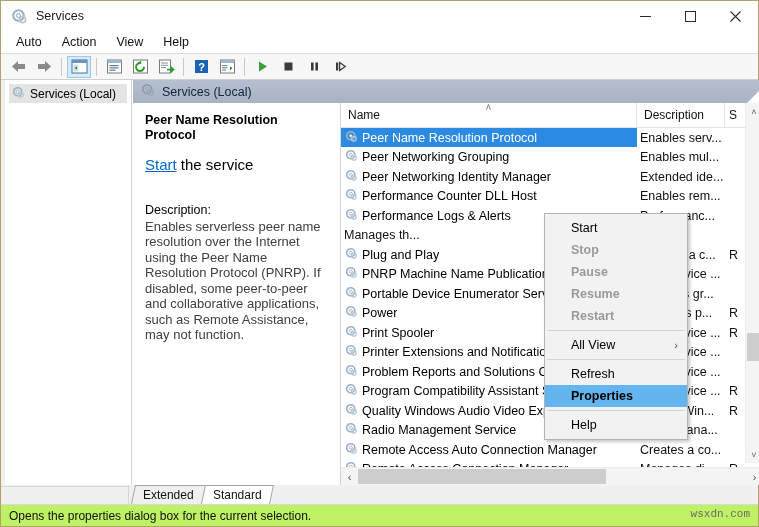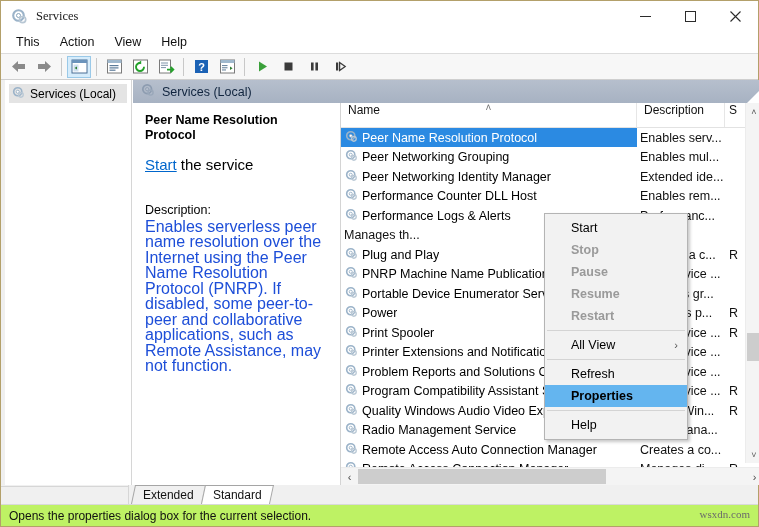--- a/index.html
+++ b/index.html
@@ -41,21 +41,20 @@
   .titlebar-icon {
     margin-left: 10px;
     width: 17px; height: 17px;
     flex: none;
   }
   .titlebar-title {
     margin-left: 8px;
     font-size: 12.5px;
     color: #1a1a1a;
     white-space: nowrap;
-    font-family: Liberation Serif, serif;
   }
   .winbuttons {
     position: absolute;
     right: 0; top: 0;
     display: flex;
     height: 30px;
   }
   .winbtn {
     width: 45px;
     height: 30px;
@@ -208,23 +207,23 @@
   .svc-action a {
     color: #0066cc;
     text-decoration: underline;
     cursor: pointer;
   }
   .svc-desc-label {
     font-size: 12.5px;
     line-height: 15.5px;
   }
   .svc-desc-body {
-    font-size: 16px;
+    font-size: 13px;
     line-height: 15.5px;
-    color: #1d4ed8;
+    color: #404040;
   }
 
   
   .listview {
     position: absolute;
     left: 207px; top: 23px;
     width: 422px;
     height: 382px;
     background: #ffffff;
     border-left: 1px solid #d4d4d4;
@@ -236,20 +235,21 @@
     height: 24px;
     background: #ffffff;
     border-bottom: 1px solid #e2e2e2;
     display: flex;
     align-items: center;
     font-size: 12px;
   }
   .lv-col {
     height: 24px;
     display: flex;
+    align-items: center;
     box-sizing: border-box;
     padding-left: 7px;
     border-right: 1px solid #e6e6e6;
     position: relative;
     white-space: nowrap;
     color: #111;
   }
   .lv-col .sortmark {
     position: absolute;
     left: 50%;
@@ -463,21 +463,21 @@
     font-size: 12px;
     color: #111;
     white-space: nowrap;
   }
   .watermark {
     position: absolute;
     right: 8px;
     top: 3px;
     font-size: 11px;
     color: #6b6b6b;
-    font-family: Liberation Serif, serif;
+    font-family: Liberation Mono, monospace;
     text-align: right;
   }
 </style>
 </head>
 <body>
 
 <div id="app-window">
 
   <div class="titlebar">
     <span class="titlebar-icon">
@@ -501,21 +501,21 @@
       </div>
       <div class="winbtn close">
         <svg width="11" height="11" viewBox="0 0 11 11">
             <path d="M0.5 0.5 L10.5 10.5 M10.5 0.5 L0.5 10.5" stroke="#2b2b2b" stroke-width="1.1" fill="none"></path>
           </svg>
       </div>
     </div>
   </div>
 
   <div class="menubar">
-    <div class="menuitem">This</div>
+    <div class="menuitem">Auto</div>
     <div class="menuitem">Action</div>
     <div class="menuitem">View</div>
     <div class="menuitem">Help</div>
   </div>
 
   <div class="toolbar">
     <div class="tbtn">
       <svg width="17" height="15" viewBox="0 0 17 15">
         <path d="M8 2 L2 7.5 L8 13 L8 10 L15 10 L15 5 L8 5 Z" fill="#8a8a8a"></path>
       </svg>

